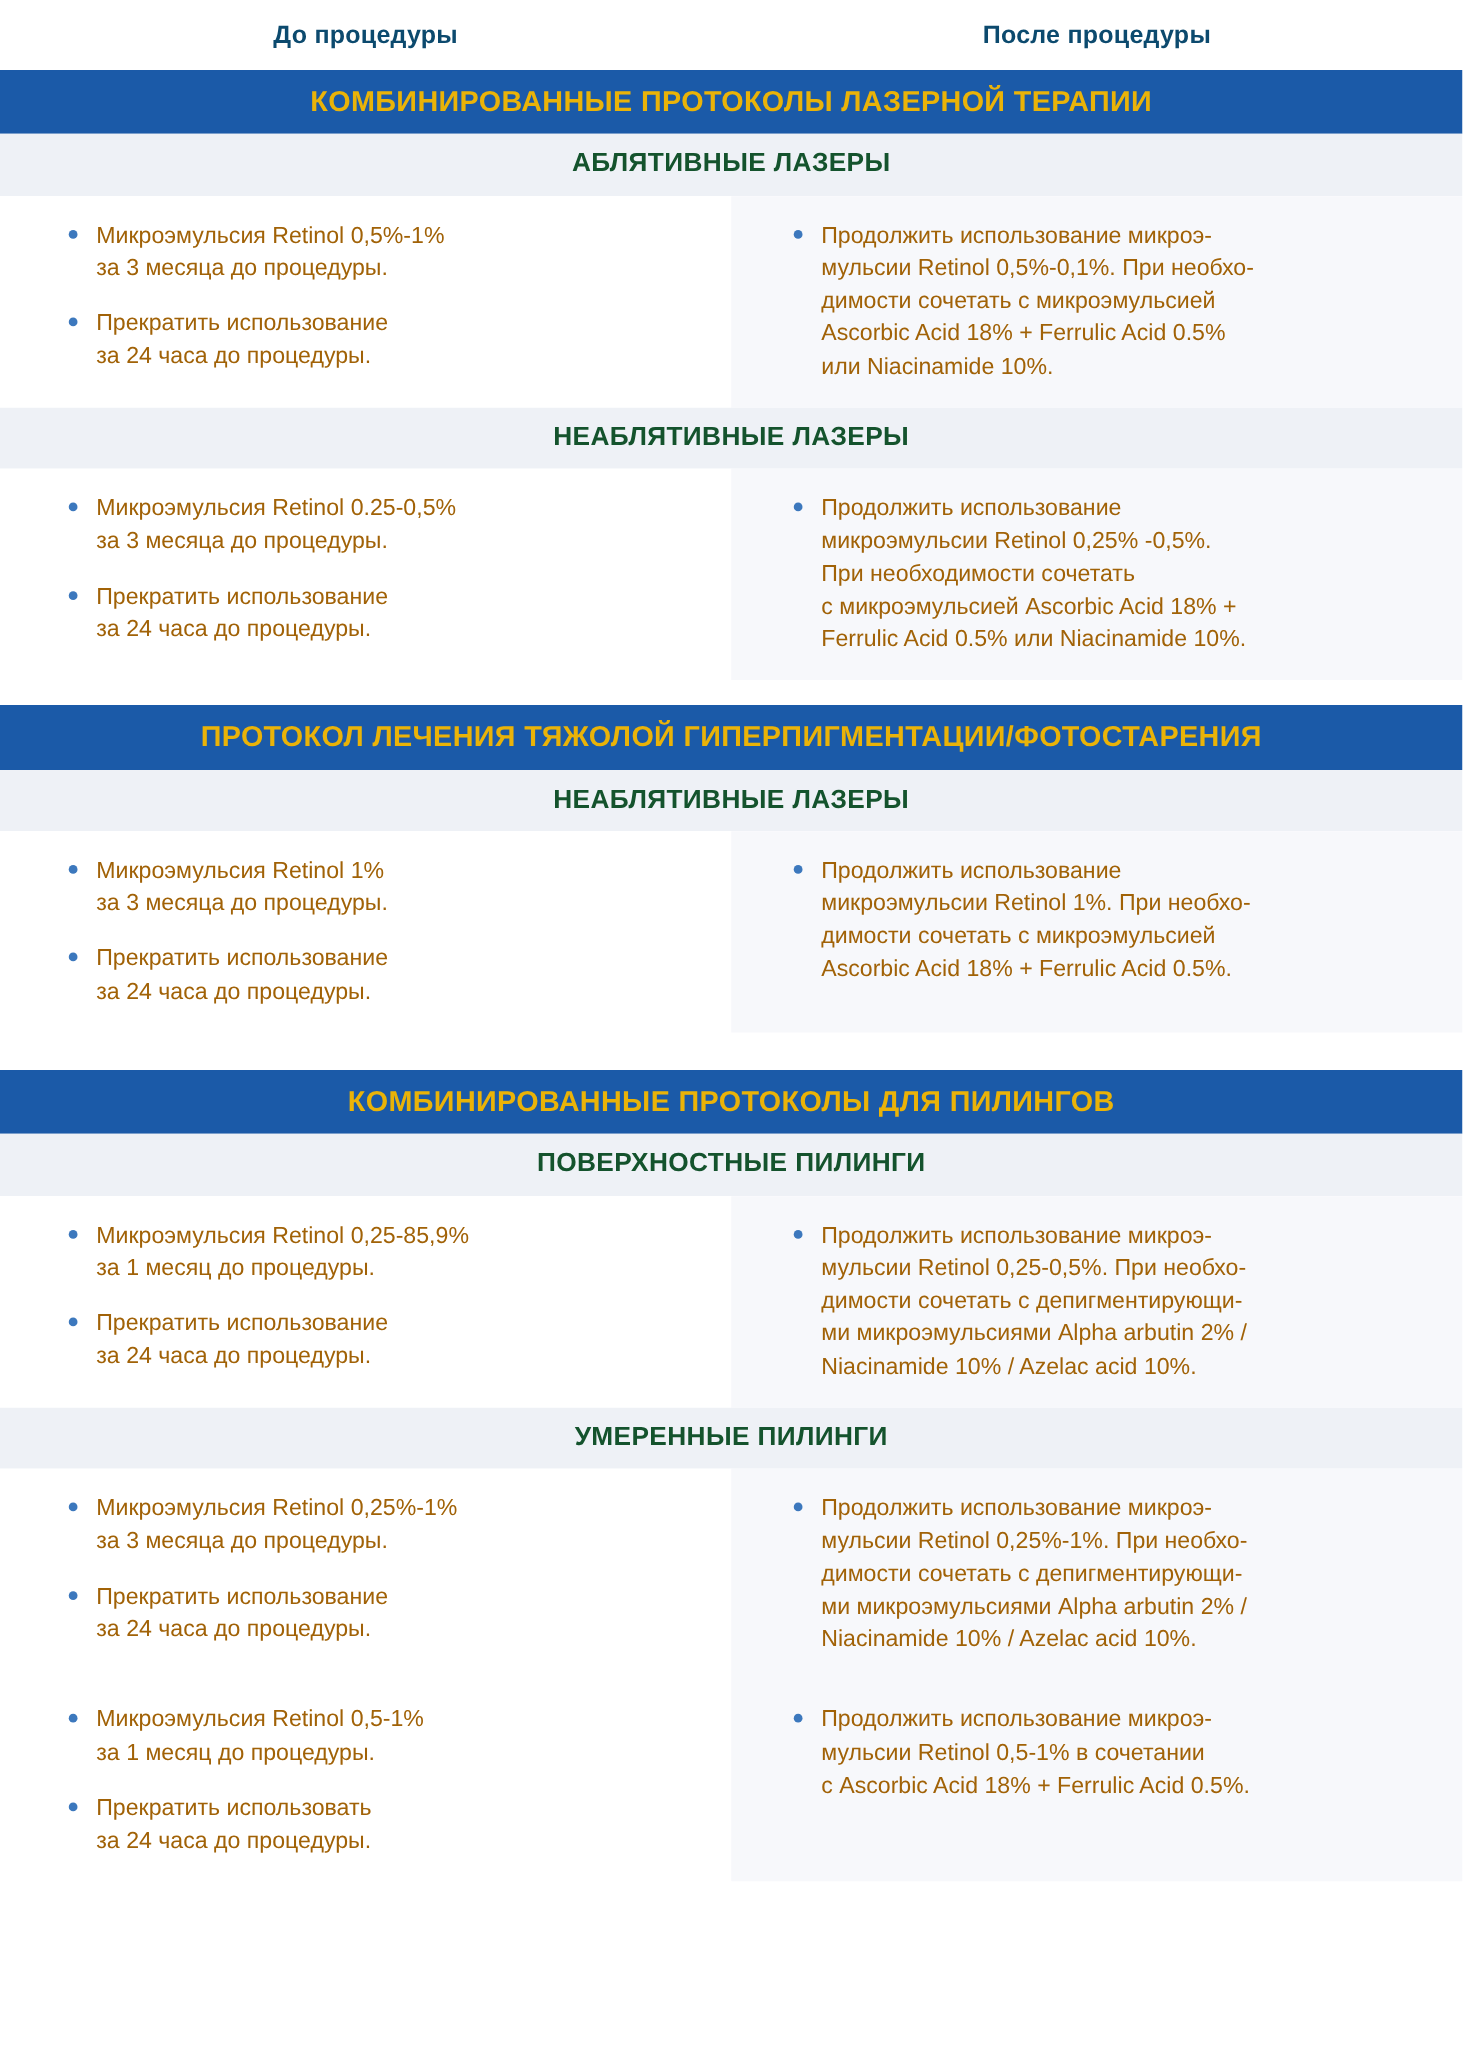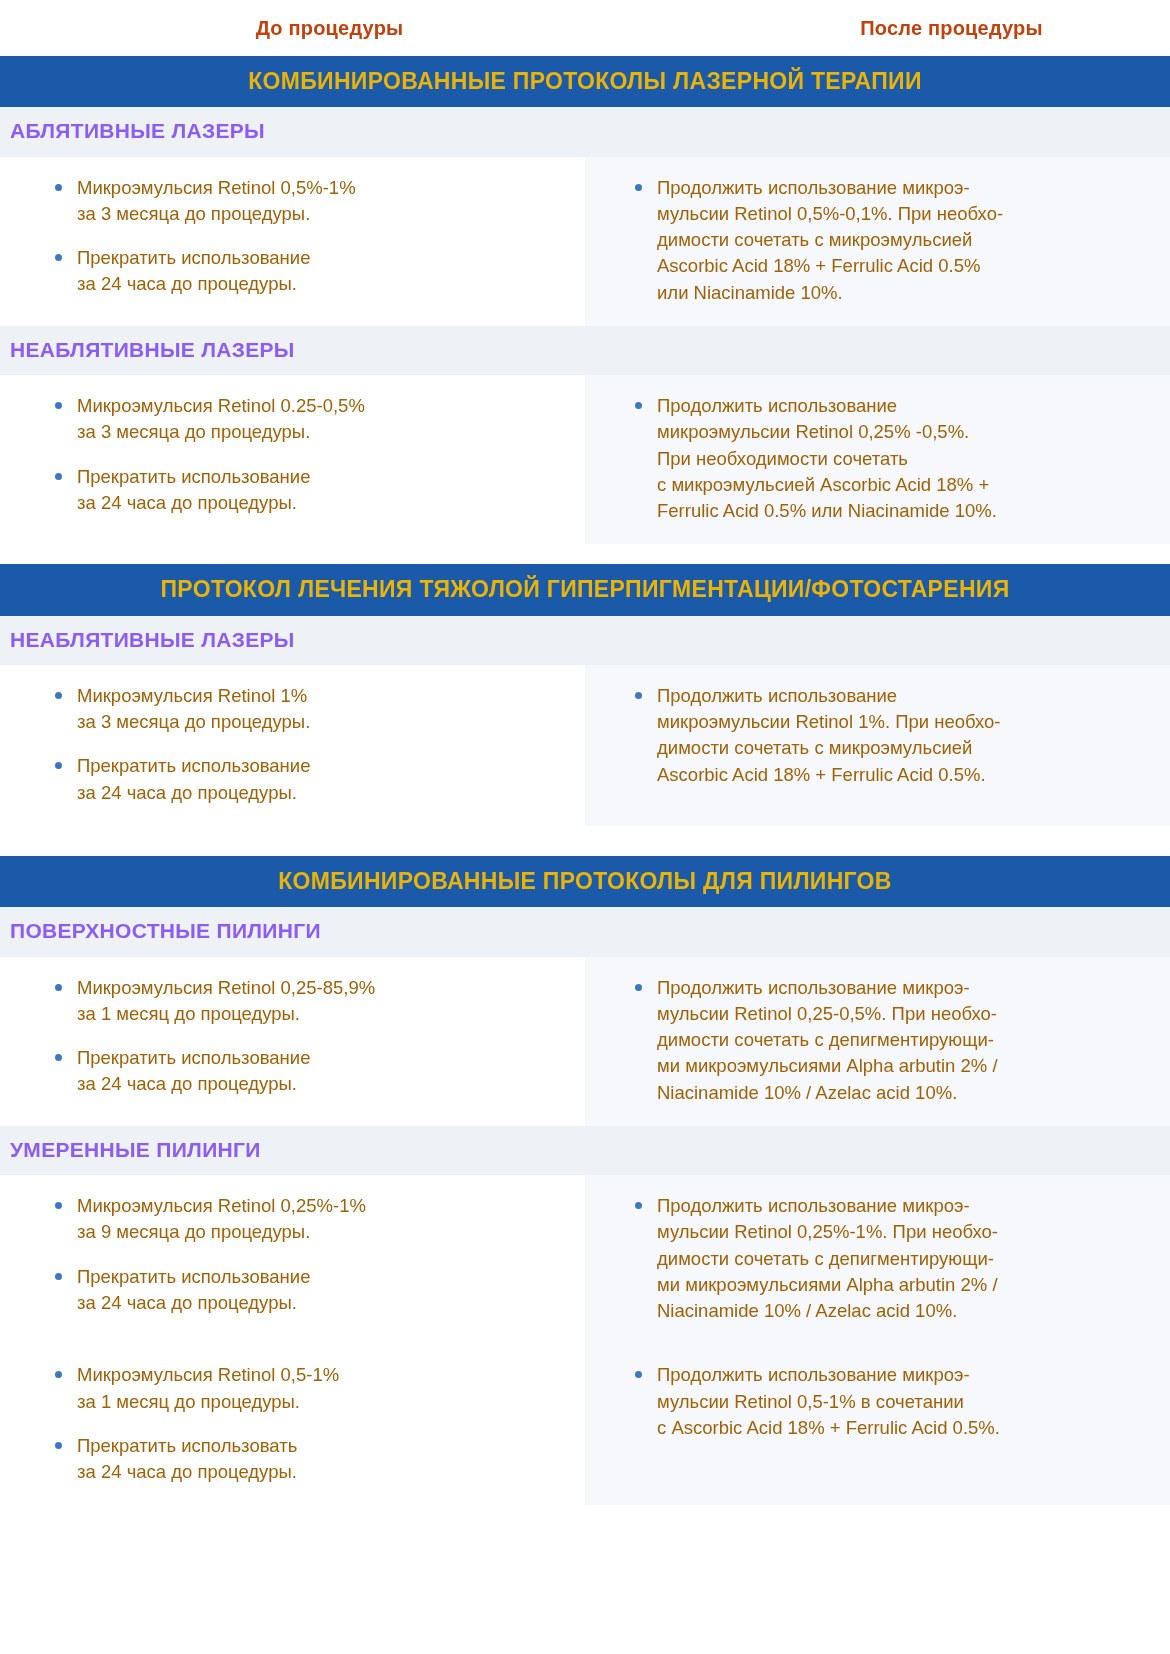--- a/index.html
+++ b/index.html
@@ -20,41 +20,41 @@
 
   
   .col-headers {
     display: flex;
     height: 56px;
     align-items: center;
   }
   .col-head {
     flex: 0 0 50%;
     text-align: center;
-    color: #c2410c;
+    color: #0c4a6e;
     font-size: 20px;
     font-weight: bold;
     letter-spacing: 0.2px;
-    margin-left: 37px;
   }
 
   
   .band-blue {
     background: #1b5aa8;
     color: #eab308;
     text-align: center;
     font-size: 23px;
     font-weight: bold;
     letter-spacing: 0.3px;
     padding: 12px 10px 13px;
     line-height: 1.15;
   }
   .band-grey {
     background: #eef1f6;
-    color: #8b5cf6;
+    color: #14532d;
+    text-align: center;
     font-size: 21px;
     font-weight: bold;
     letter-spacing: 0.3px;
     padding: 12px 10px 13px;
     line-height: 1.15;
   }
 
   
   .row {
     display: flex;
@@ -207,21 +207,21 @@
 Niacinamide 10% / Azelac acid 10%.</span></li>
       </ul>
     </div>
   </div>
 
   <div class="band-grey">УМЕРЕННЫЕ ПИЛИНГИ</div>
   <div class="row">
     <div class="cell left">
       <ul class="bullets">
         <li><span class="dot"></span><span style="white-space:pre-line">Микроэмульсия Retinol 0,25%-1%
-за 9 месяца до процедуры.</span></li>
+за 3 месяца до процедуры.</span></li>
         <li><span class="dot"></span><span style="white-space:pre-line">Прекратить использование
 за 24 часа до процедуры.</span></li>
       </ul>
     </div>
     <div class="cell right">
       <ul class="bullets">
         <li><span class="dot"></span><span style="white-space:pre-line">Продолжить использование микроэ-
 мульсии Retinol 0,25%-1%. При необхо-
 димости сочетать с депигментирующи-
 ми микроэмульсиями Alpha arbutin 2% /

